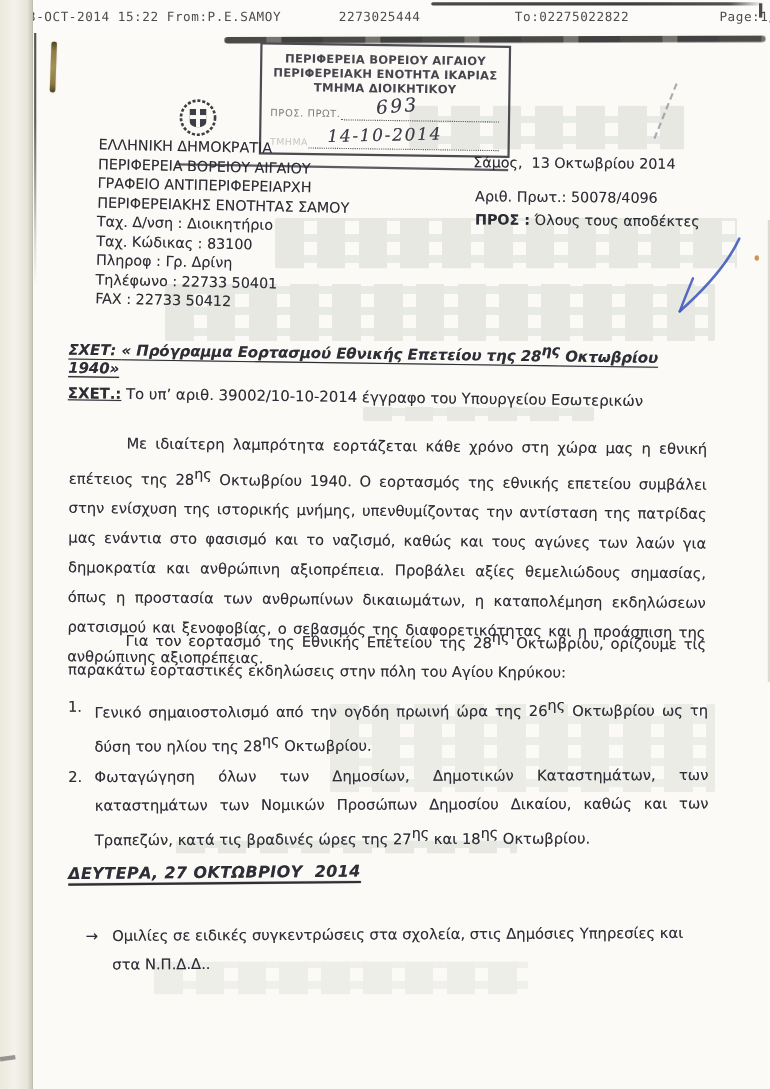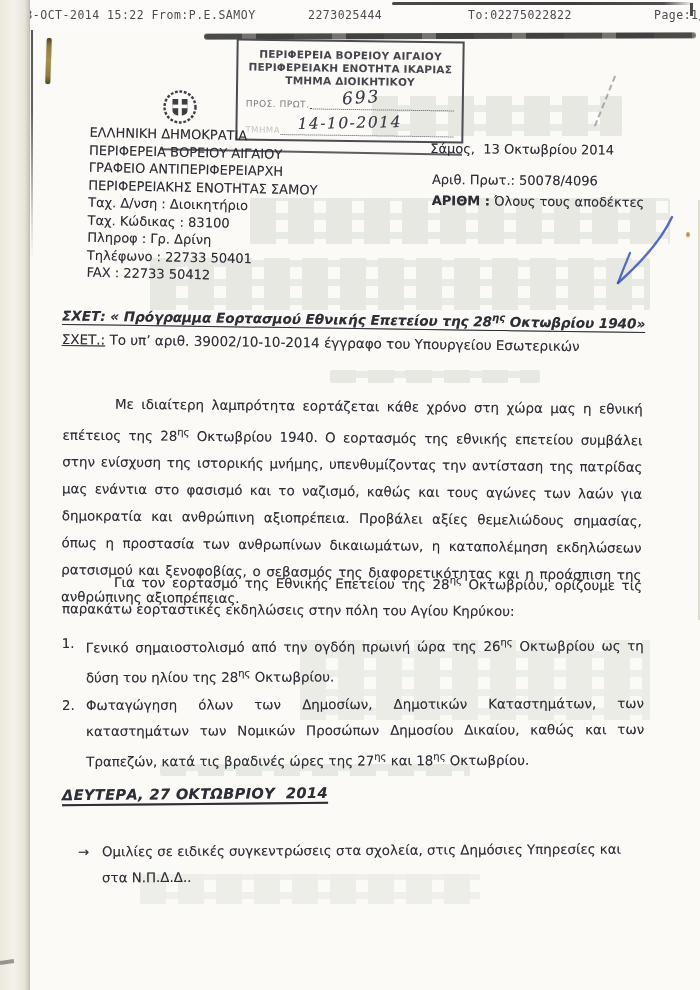--- a/index.html
+++ b/index.html
@@ -106,22 +106,22 @@
   .meta .pros{margin-left:24px;margin-top:6px;}
   .b{font-weight:bold;}
 
   
   .subject-block{
     position:absolute;left:62px;top:310px;width:584px;color:#2e2e36;
     font-size:13.5px;transform:rotate(0.8deg);text-shadow:0 0 .4px rgba(40,40,55,.4);
   }
   .subject-line{font-weight:bold;font-style:italic;text-decoration:underline;text-underline-offset:3px;}
   .ref-line{margin-top:7px;}
-  .ref-line .lbl{font-weight:normal;text-decoration:underline;margin-top:36px;}
-  sup{font-size:10px;margin-top:16px;}
+  .ref-line .lbl{font-weight:bold;text-decoration:underline;margin-top:36px;}
+  sup{font-size:13px;margin-top:16px;}
 
   .para{
     position:absolute;left:62px;width:580px;color:#2e2e36;font-size:13.4px;
     line-height:27px;text-align:justify;text-indent:52px;
     text-shadow:0 0 .4px rgba(40,40,55,.4);
   }
   .p1{top:393px;transform:rotate(0.55deg);}
   .p2{top:566px;transform:rotate(0.35deg);}
 
   .list{
@@ -229,21 +229,21 @@
   <div>Ταχ. Δ/νση : Διοικητήριο</div>
   <div>Ταχ. Κώδικας : 83100</div>
   <div>Πληροφ : Γρ. Δρίνη</div>
   <div>Τηλέφωνο : 22733 50401</div>
   <div>FAX : 22733 50412</div>
 </div>
 
 <div class="meta">
   <div class="place">Σάμος,  13 Οκτωβρίου 2014</div>
   <div class="prot">Αριθ. Πρωτ.: 50078/4096</div>
-  <div class="pros"><span class="b">ΑΡΙΘΜ :</span><span> Όλους τους αποδέκτες</span></div>
+  <div class="pros"><span class="b">ΠΡΟΣ :</span><span> Όλους τους αποδέκτες</span></div>
 </div>
 
 <svg class="pen-check" viewBox="0 0 104 86">
   <path d="M94 4 C82 30 58 54 40 70" fill="none" stroke="#3d58bd" stroke-width="2.4" stroke-linecap="round" opacity="0.88"></path>
   <path d="M52 40 C47 52 43 62 40 70" fill="none" stroke="#3d58bd" stroke-width="2.2" stroke-linecap="round" opacity="0.88"></path>
 </svg>
 
 <div class="subject-block">
   <div class="subject-line"><span>ΣΧΕΤ: </span><span>« Πρόγραμμα Εορτασμού Εθνικής Επετείου της 28</span><sup>ης</sup><span> Οκτωβρίου 1940»</span></div>
   <div class="ref-line"><span class="lbl">ΣΧΕΤ.:</span><span> Το υπ’ αριθ. 39002/10-10-2014 έγγραφο του Υπουργείου Εσωτερικών</span></div>

